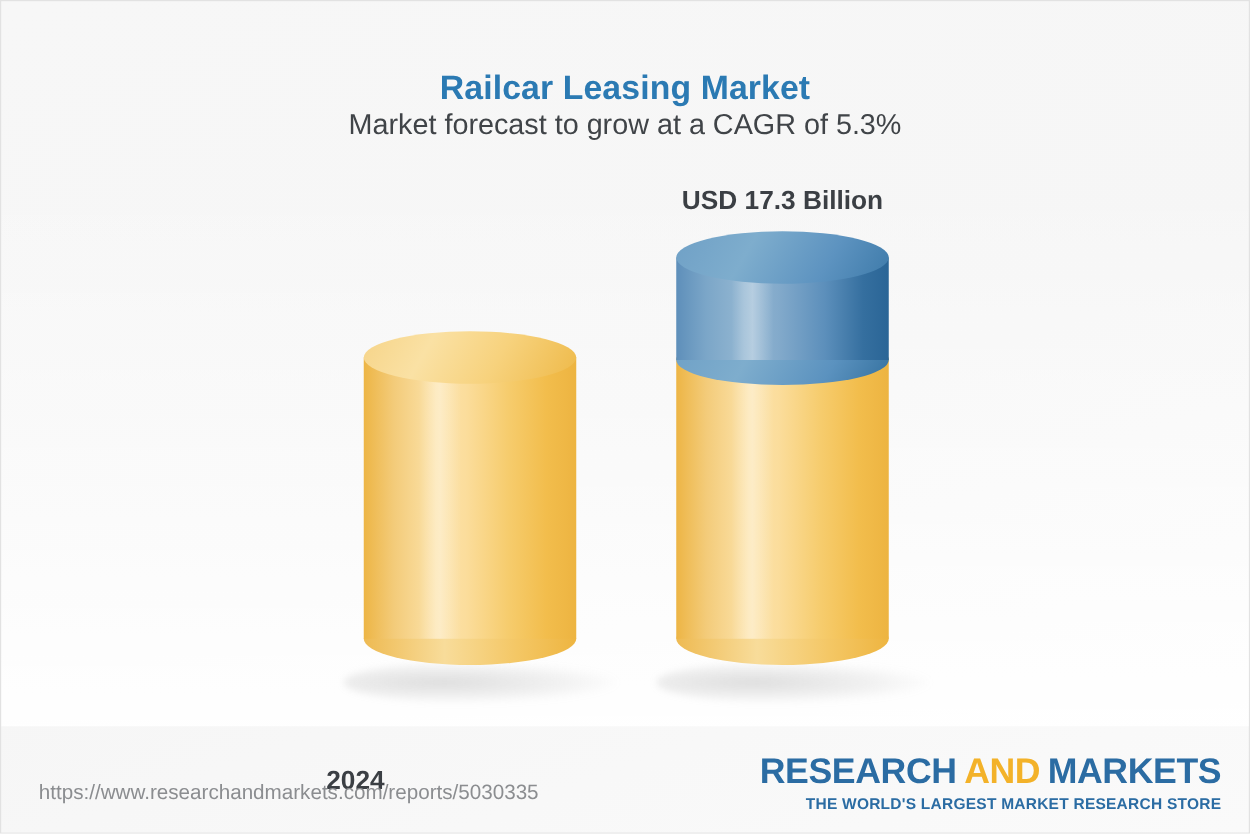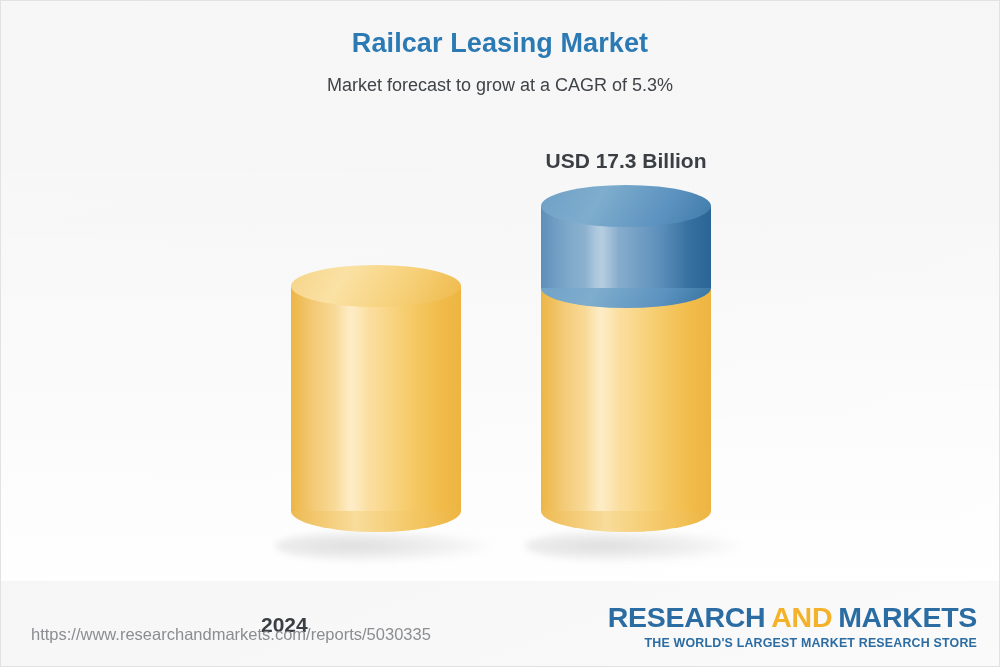--- a/index.html
+++ b/index.html
@@ -17,32 +17,31 @@
     height: 667px;
     background: linear-gradient(160deg, #f7f7f7 0%, #f6f6f6 55%, #fafafa 100%);
     border: 1px solid #e2e2e2;
     overflow: hidden;
   }
 
   
   #header {
     position: absolute;
     top: 0; left: 0; right: 0;
-    padding-top: 27px;
+    padding-top: 54px;
     text-align: center;
   }
   #chart-title {
     font-size: 27px;
     font-weight: bold;
     color: #2b7ab3;
     letter-spacing: 0.1px;
   }
   #chart-subtitle {
-    margin-top: 16px;
-    font-size: 18px;
+    font-size: 23px;
     font-weight: normal;
     color: #404448;
   }
 
   
   #plot {
     position: absolute;
     left: 0; top: 140px;
     width: 1000px;
     height: 440px;

